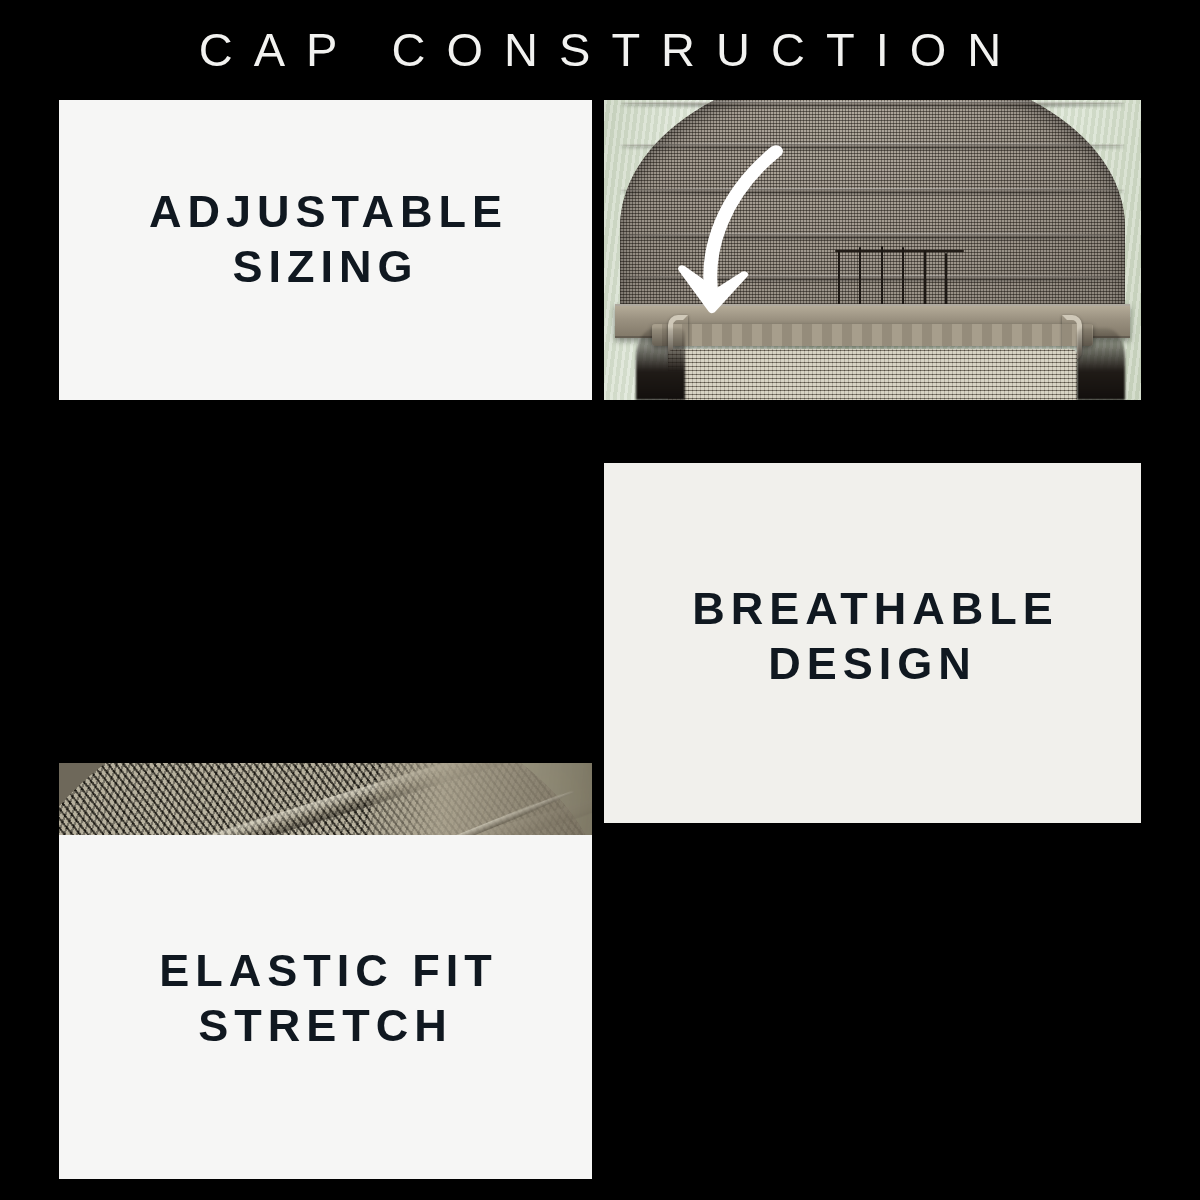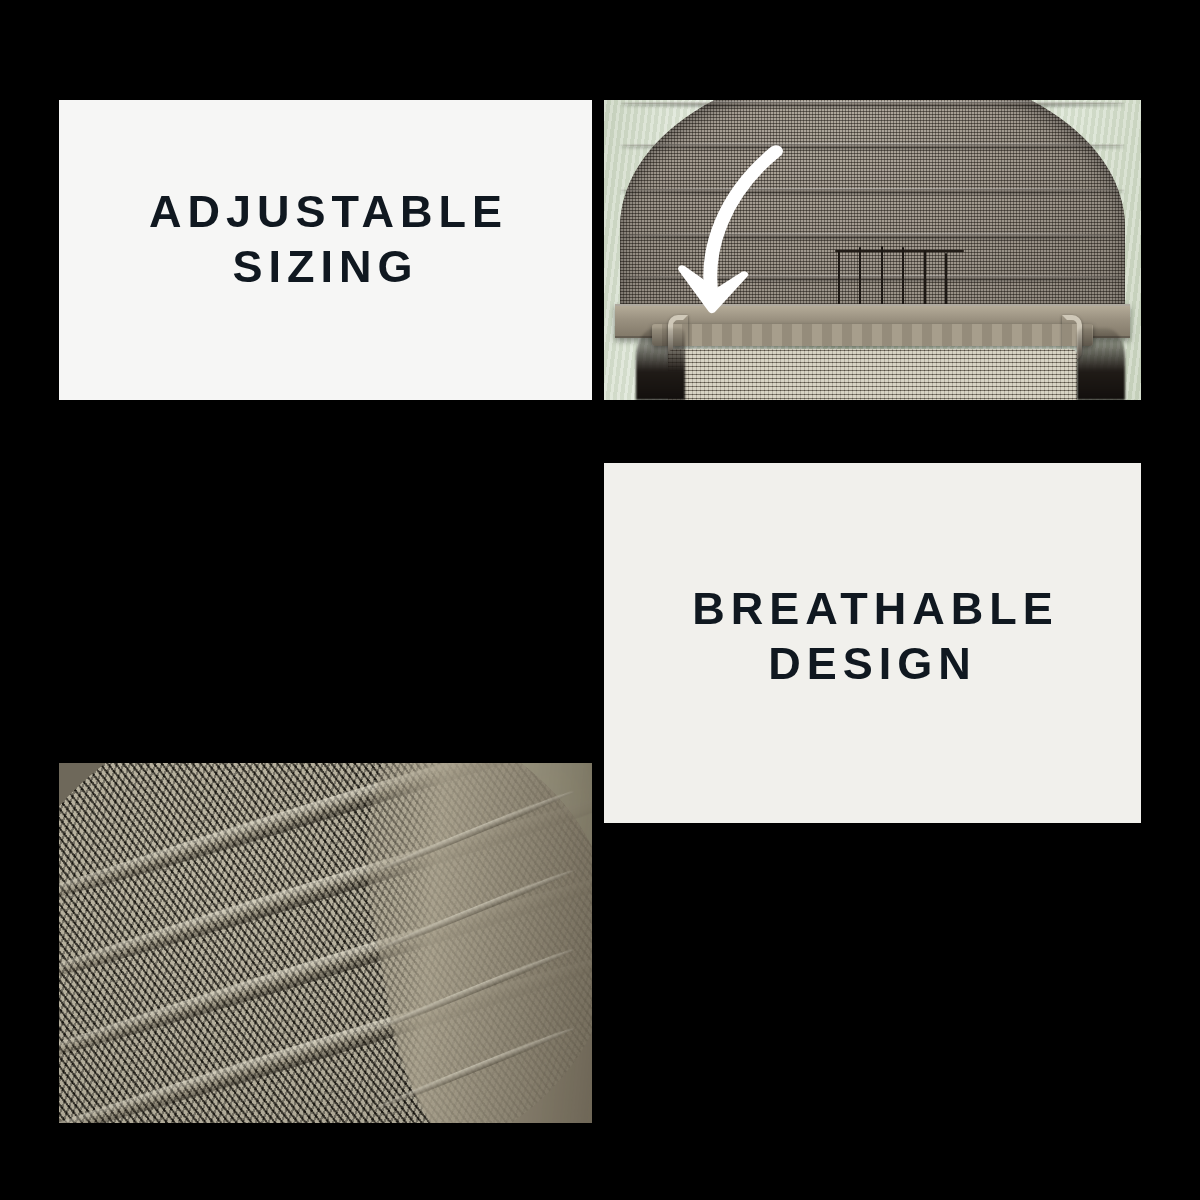--- a/index.html
+++ b/index.html
@@ -203,20 +203,21 @@
     border-radius:50%;
     transform:rotate(-22deg);
     filter:blur(.6px);
   }
 </style>
 </head>
 <body>
 
 <div class="poster">
 
+  <div class="poster-title">CAP CONSTRUCTION</div>
 
   <div class="grid">
 
     <div class="cell col-l row-1 text-panel panel-cool">
       <div class="panel-label label-1">ADJUSTABLE SIZING</div>
     </div>
 
     <div class="cell col-r row-1 photo">
       <div class="pa-bg"></div>
 
@@ -267,15 +268,18 @@
       <div class="pb-foldline" style="top:18%;"></div>
       <div class="pb-foldline" style="top:40%;"></div>
       <div class="pb-foldline" style="top:62%;"></div>
       <div class="pb-foldline" style="top:84%;"></div>
     </div>
 
     <div class="cell col-r row-2 text-panel panel-warm">
       <div class="panel-label label-2">BREATHABLE DESIGN</div>
     </div>
 
+    <div class="cell col-l row-3 text-panel panel-cool">
+      <div class="panel-label label-3">ELASTIC FIT STRETCH</div>
+    </div>
 
   </div>
 </div>
 
 </body></html>

